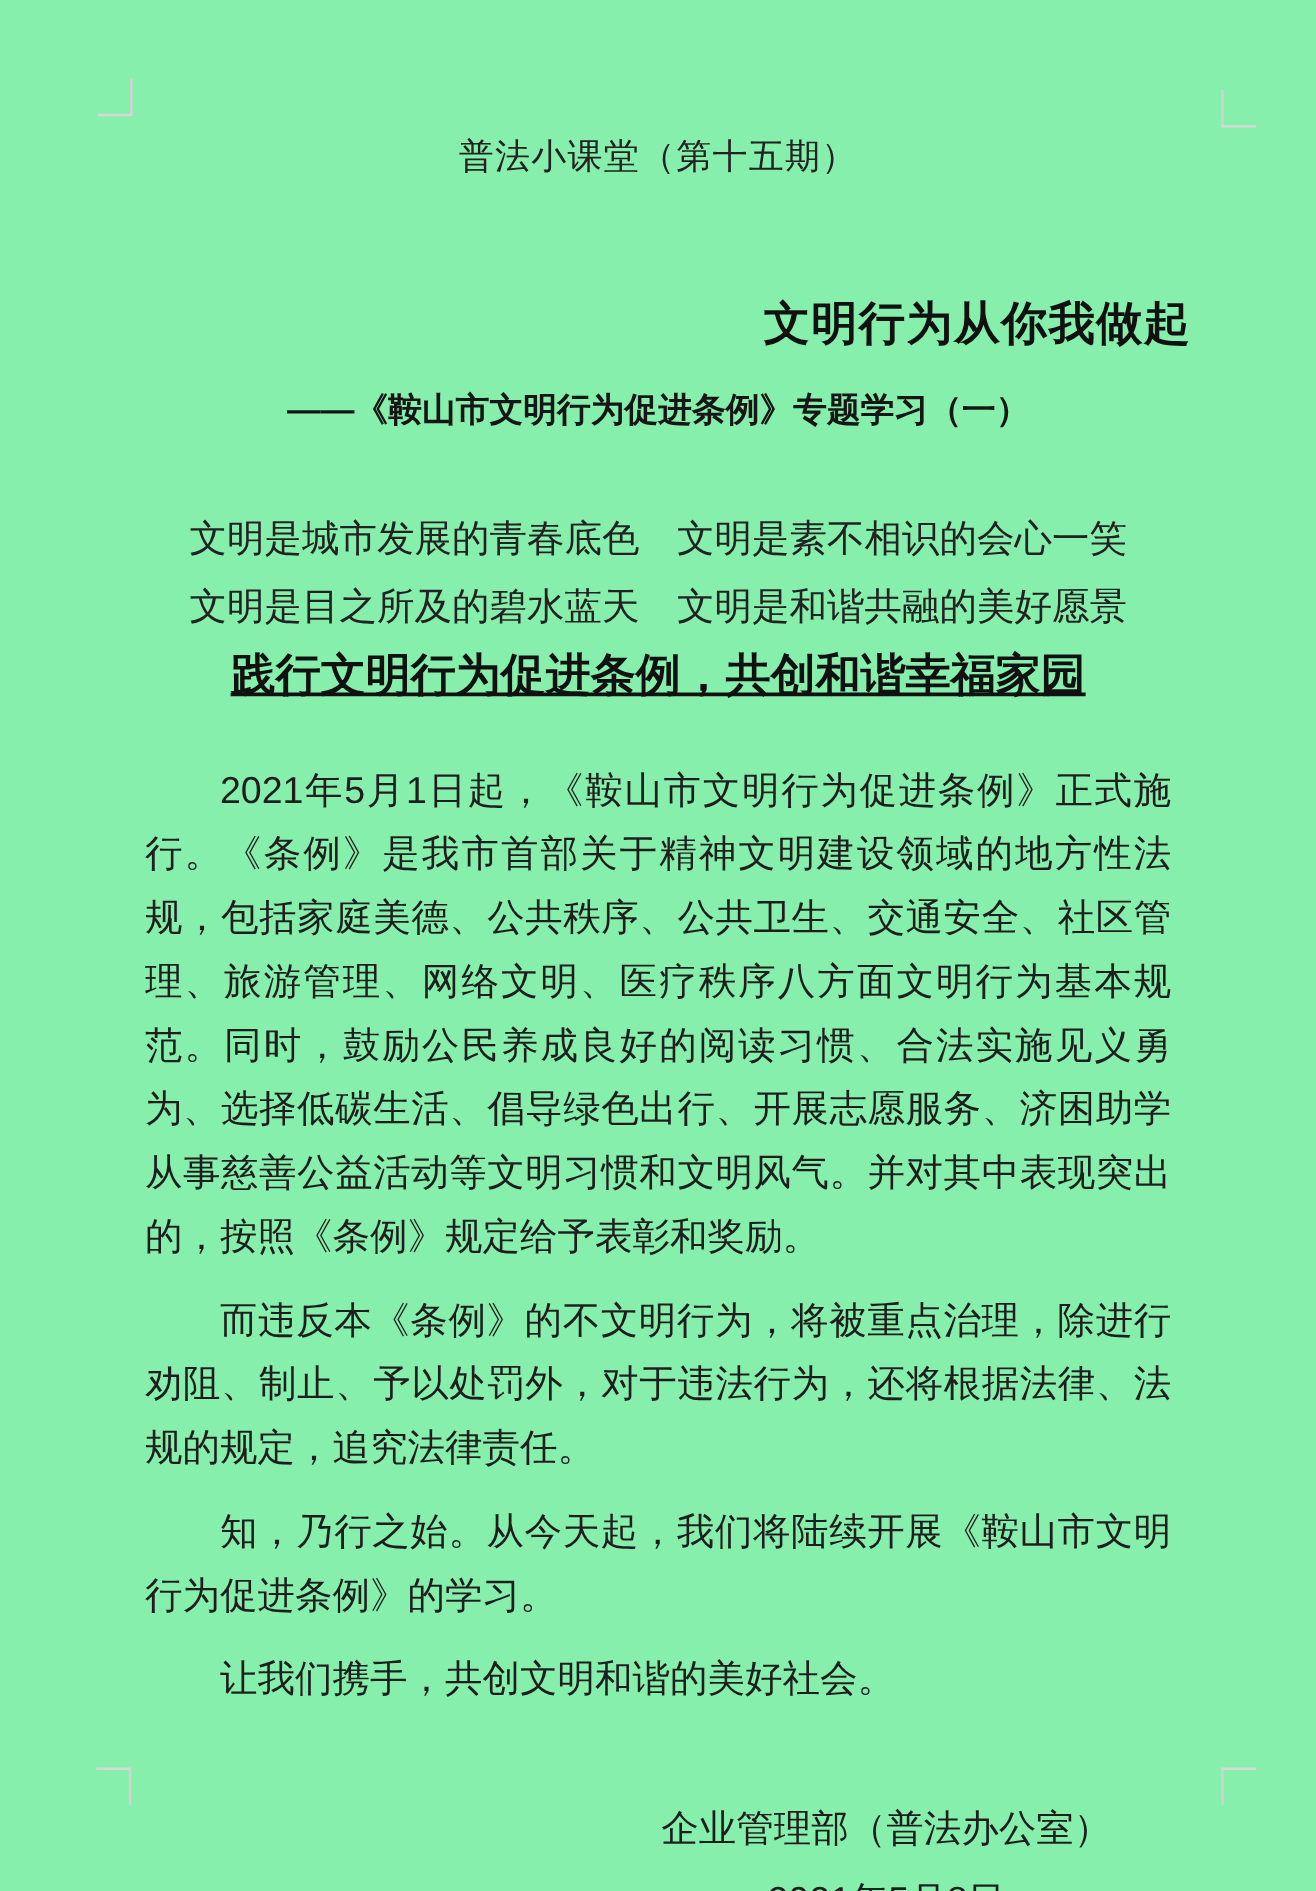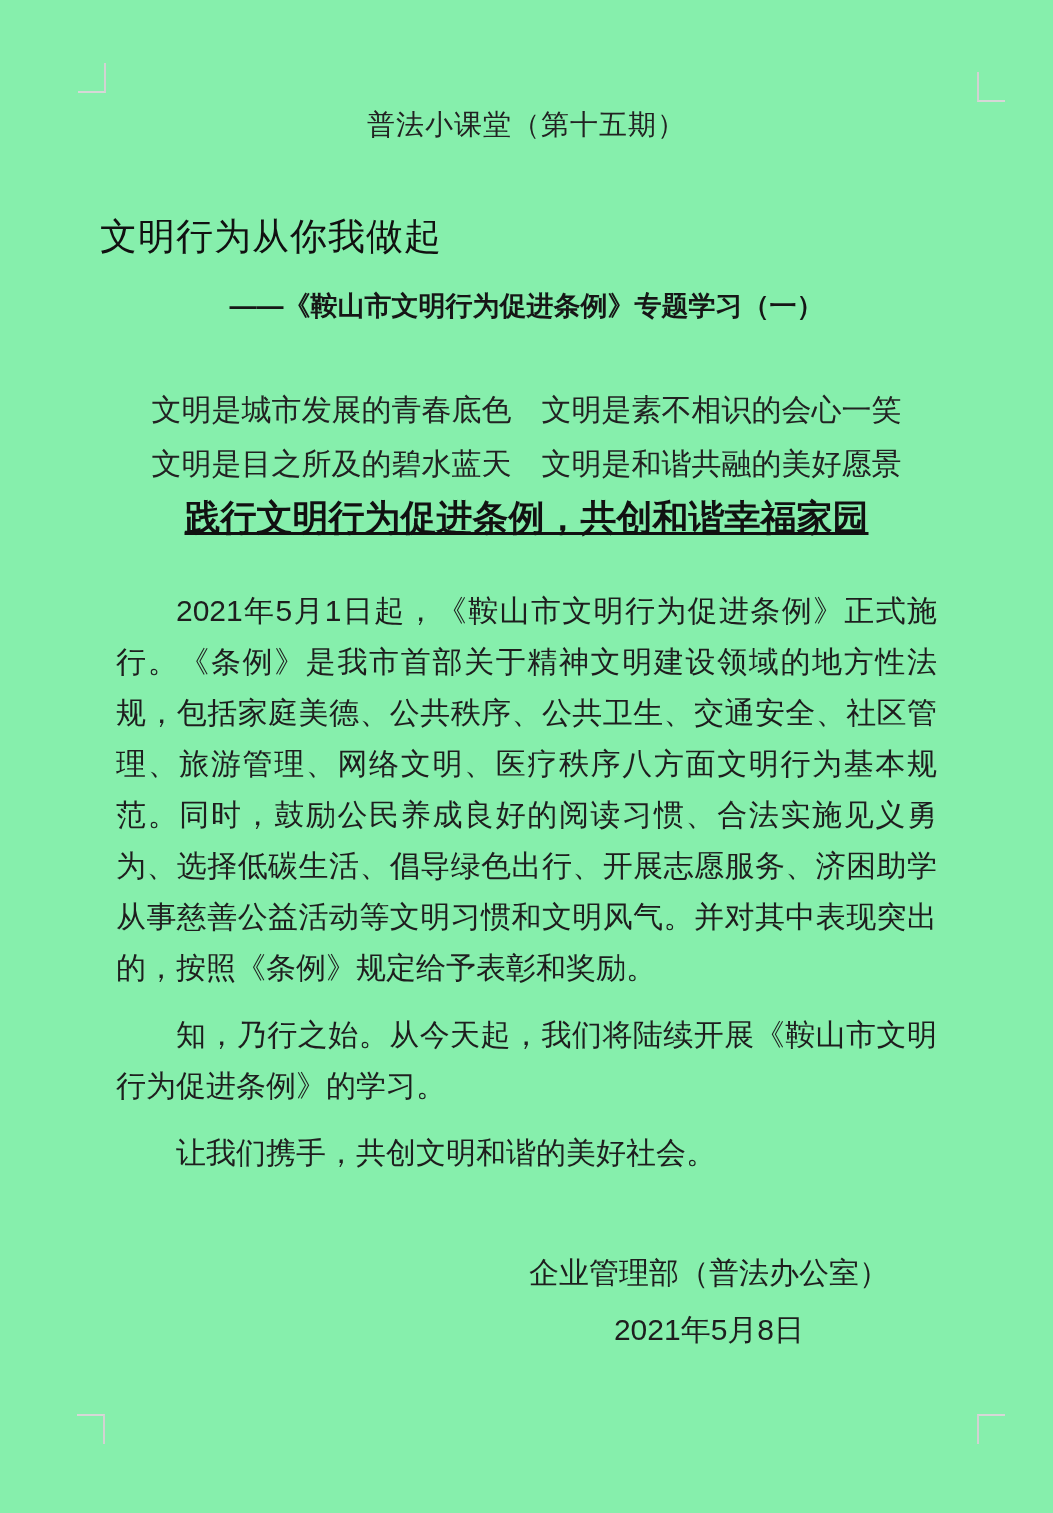--- a/index.html
+++ b/index.html
@@ -21,25 +21,25 @@
   }
   .issue-header {
     margin-top: 108px;
     text-align: center;
     font-size: 28px;
     line-height: 34px;
     letter-spacing: 1px;
     color: #222;
   }
   .doc-title {
-    margin-top: 73px;
-    text-align: left;
+    margin-top: 95px;
+    text-align: right;
     font-size: 37px;
     line-height: 44px;
-    font-weight: normal;
+    font-weight: bold;
     letter-spacing: 1px;
     color: #111;
   }
   .doc-subtitle {
     margin-top: 30px;
     text-align: center;
     font-size: 27px;
     line-height: 34px;
     font-weight: bold;
     color: #161616;
@@ -132,20 +132,21 @@
 
     <div class="verse">
       <div>文明是城市发展的青春底色　文明是素不相识的会心一笑</div>
       <div>文明是目之所及的碧水蓝天　文明是和谐共融的美好愿景</div>
     </div>
 
     <div class="slogan">践行文明行为促进条例，共创和谐幸福家园</div>
 
     <div class="body-text">
       <p>2021年5月1日起，《鞍山市文明行为促进条例》正式施行。《条例》是我市首部关于精神文明建设领域的地方性法规，包括家庭美德、公共秩序、公共卫生、交通安全、社区管理、旅游管理、网络文明、医疗秩序八方面文明行为基本规范。同时，鼓励公民养成良好的阅读习惯、合法实施见义勇为、选择低碳生活、倡导绿色出行、开展志愿服务、济困助学从事慈善公益活动等文明习惯和文明风气。并对其中表现突出的，按照《条例》规定给予表彰和奖励。</p>
+      <p>而违反本《条例》的不文明行为，将被重点治理，除进行劝阻、制止、予以处罚外，对于违法行为，还将根据法律、法规的规定，追究法律责任。</p>
       <p>知，乃行之始。从今天起，我们将陆续开展《鞍山市文明行为促进条例》的学习。</p>
       <p>让我们携手，共创文明和谐的美好社会。</p>
     </div>
 
     <div class="sign-block">
       <div class="sig-line">企业管理部（普法办公室）</div>
       <div class="sig-line">2021年5月8日</div>
     </div>
 
   </div>

